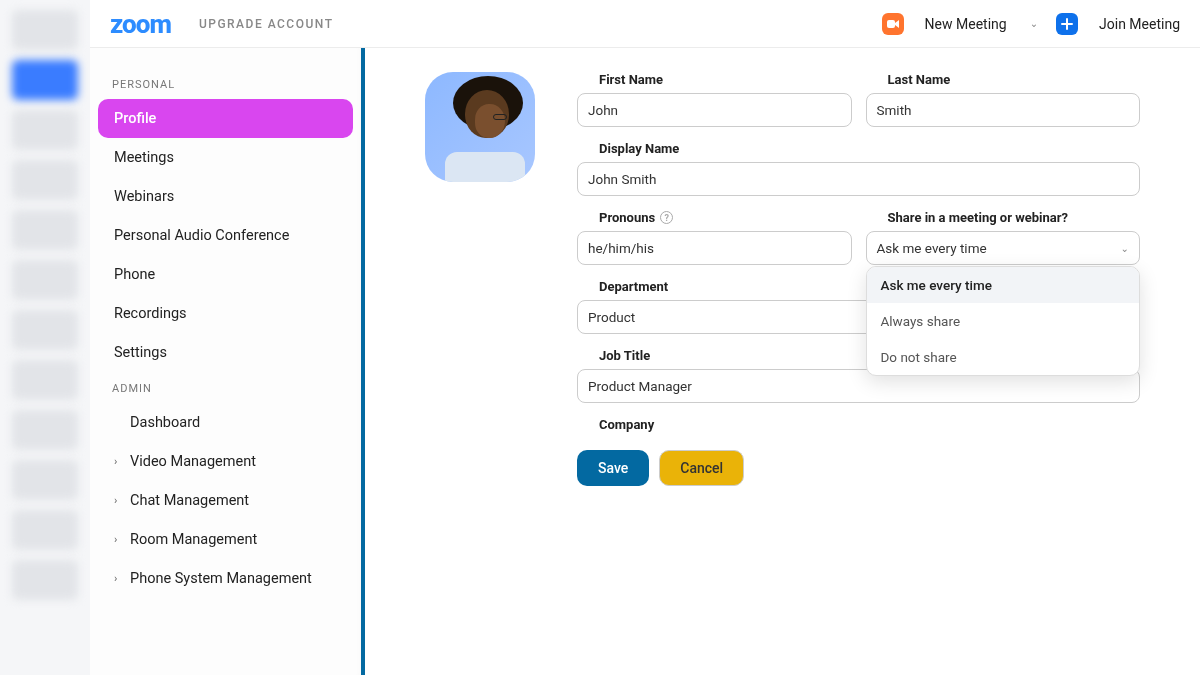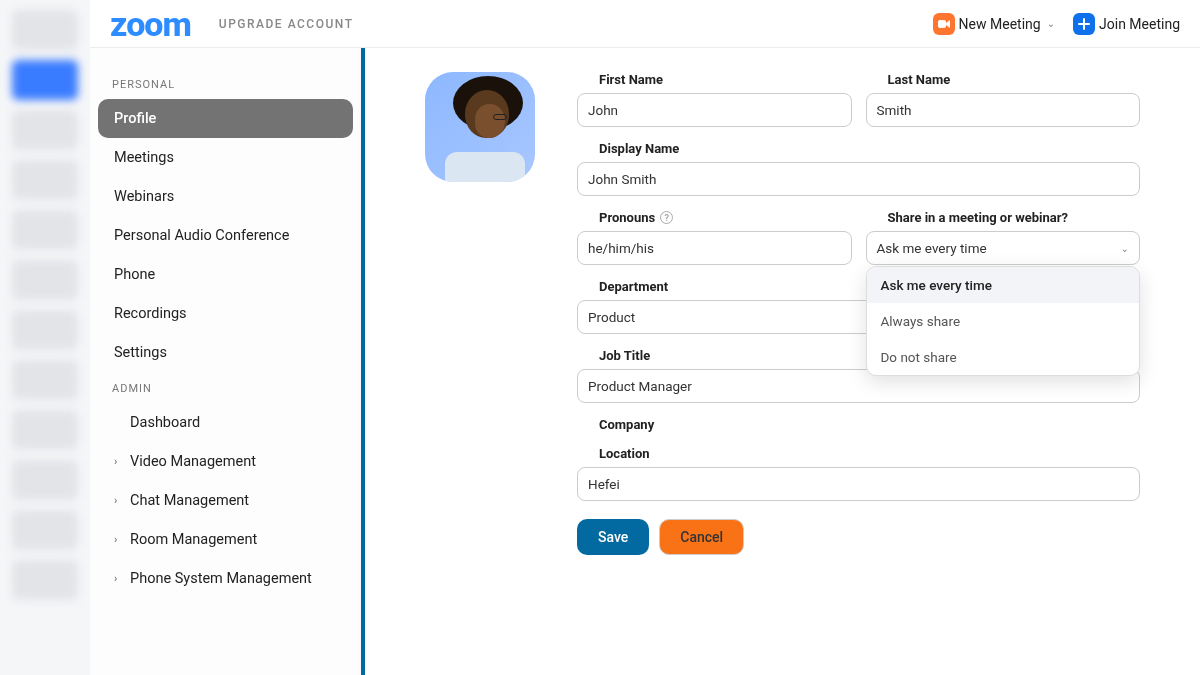--- a/index.html
+++ b/index.html
@@ -7,34 +7,34 @@
 
 
 .blur-bg { position: absolute; left: 0; top: 0; width: 90px; height: 675px; background: #f5f6f8; }
 .blur-row { height: 40px; margin: 10px 12px; border-radius: 6px; background: #e2e4e8; filter: blur(4px); }
 .blur-row.active { background: #3a7cff; }
 
 .frame { position: absolute; left: 90px; top: 0; width: 1110px; height: 675px; background: #fff; }
 
 
 .header { height: 48px; display: flex; align-items: center; padding: 0 20px; border-bottom: 1px solid #ececec; }
-.logo { color: #2D8CFF; font-weight: 800; font-size: 34px; letter-spacing: -1px; text-align: right; }
+.logo { color: #2D8CFF; font-weight: 800; font-size: 26px; letter-spacing: -1px; text-align: right; }
 .upgrade { margin-left: 28px; color: #888; font-size: 12px; letter-spacing: 1.5px; font-weight: 500; }
 .spacer { flex: 1; }
-.hdr-btn { display: flex; align-items: center; gap: 4px; font-size: 14px; color: #222; margin-left: 18px; cursor: pointer; }
+.hdr-btn { display: flex; align-items: center; gap: 21px; font-size: 14px; color: #222; margin-left: 18px; cursor: pointer; }
 .sq-icon { width: 22px; height: 22px; border-radius: 6px; display: flex; align-items: center; justify-content: center; color: #fff; }
 .orange { background: #ff742e; }
 .blue { background: #0e71eb; }
 .chev { font-size: 10px; color: #888; margin-left: 2px; }
 
 
 .sidebar { position: absolute; left: 0; top: 48px; width: 275px; height: 627px; background: #fdfdfd; border-right: 4px solid #0369a1; padding: 20px 8px 0 8px; box-shadow: inset -6px 0 8px -8px rgba(0,0,0,0.05); }
 .nav-section { font-size: 11px; color: #777; letter-spacing: 1px; padding: 10px 14px 8px; }
 .nav-item { font-size: 14.5px; color: #222; padding: 11px 16px; border-radius: 10px; cursor: pointer; display: flex; align-items: center; gap: 6px; }
-.nav-item.active { background: #737373; color: #fff; font-weight: 500; }
+.nav-item.active { background: #d946ef; color: #fff; font-weight: 500; }
 .chevr { font-size: 11px; color: #666; width: 10px; display: inline-block; }
 
 
 .main { position: absolute; left: 275px; top: 48px; width: 835px; padding: 24px 60px 0 60px; display: flex; gap: 32px; }
 .avatar-col { width: 120px; flex-shrink: 0; }
 .avatar { width: 110px; height: 110px; border-radius: 28px; background: linear-gradient(135deg,#8db8ff,#a8c7ff); position: relative; overflow: hidden; }
 .avatar .head { position:absolute; left:40px; top:18px; width:44px; height:48px; background:#5a3a1f; border-radius:50% 50% 48% 48%; }
 .avatar .hair { position:absolute; left:28px; top:4px; width:70px; height:54px; background:#1a120a; border-radius:50%; }
 .avatar .face { position:absolute; left:50px; top:32px; width:30px; height:34px; background:#7a4f2e; border-radius:46% 50% 50% 44%; }
 .avatar .collar { position:absolute; left:20px; bottom:-10px; width:80px; height:40px; background:#dbe6f3; border-radius:12px 12px 0 0; }
@@ -48,21 +48,21 @@
 input.text, .select-box { height: 34px; border: 1px solid #ccc; border-radius: 8px; padding: 0 10px; font-size: 13.5px; color: #333; background: #fff; }
 .select-box { display: flex; align-items: center; justify-content: space-between; cursor: pointer; }
 .hint { font-size: 12px; color: #888; line-height: 1.45; }
 .dropdown { position: absolute; top: 56px; left: 0; right: 0; background: #fff; border: 1px solid #ddd; border-radius: 10px; box-shadow: 0 6px 20px rgba(0,0,0,0.12); overflow: hidden; z-index: 5; }
 .dd-item { padding: 10px 14px; font-size: 13.5px; color: #555; cursor: pointer; }
 .dd-item.sel { background: #f2f4f7; color: #222; font-weight: 500; }
 
 .btn-row { display: flex; gap: 10px; margin-top: 4px; }
 .btn { height: 36px; padding: 0 20px; border-radius: 10px; font-size: 14px; font-weight: 500; cursor: pointer; border: 1px solid transparent; }
 .btn-primary { background: #0369a1; color: #fff; }
-.btn-secondary { background: #f97316; color: #333; border-color: #ccc; }
+.btn-secondary { background: #eab308; color: #333; border-color: #ccc; }
 </style>
 </head>
 <body>
 
 <div class="blur-bg">
   <div class="blur-row"></div>
     <div class="blur-row active"></div>
     <div class="blur-row"></div>
   <div class="blur-row"></div>
     <div class="blur-row"></div>
@@ -191,24 +191,20 @@
 
       <div class="field">
         <div class="label">Job Title</div>
         <input class="text" value="Product Manager" style="">
       </div>
 
       <div class="field">
         <div class="label">Company</div>
       </div>
 
-      <div class="field">
-        <div class="label">Location</div>
-        <input class="text" value="Hefei" style="">
-      </div>
 
       <div class="btn-row">
         <button class="btn btn-primary">Save</button>
         <button class="btn btn-secondary">Cancel</button>
       </div>
 
     </div>
   </div>
 
 </div>

